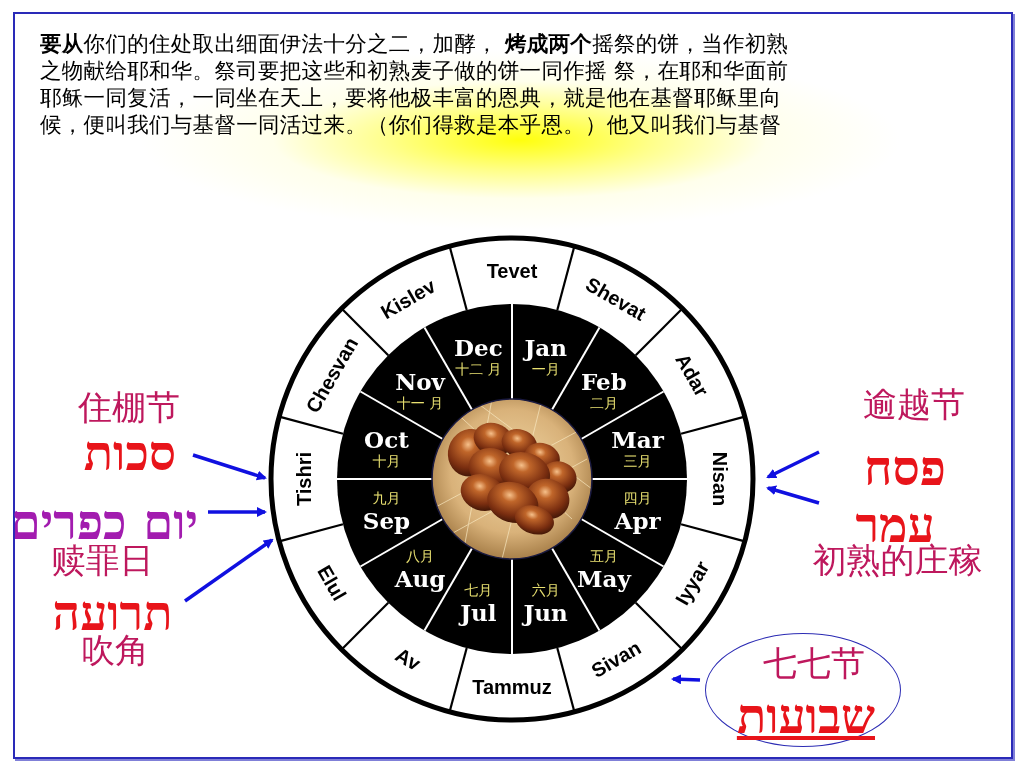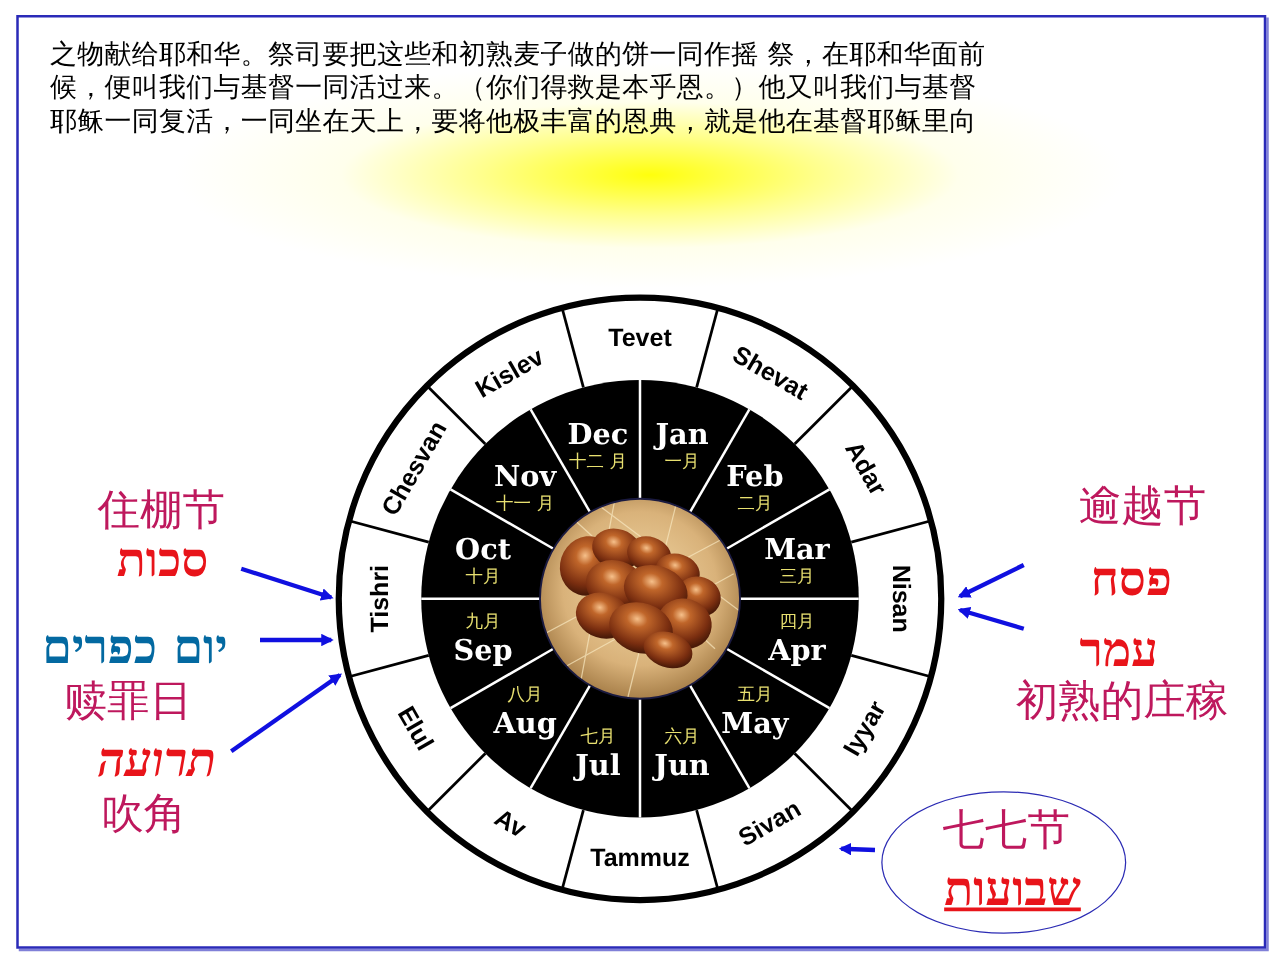--- a/index.html
+++ b/index.html
@@ -11,36 +11,37 @@
   .glow { position: absolute; left: 140px; top: 40px; width: 760px; height: 200px;
           background: radial-gradient(ellipse 50% 45% at 50% 50%, rgba(255,255,0,0.95) 0%, rgba(255,255,90,0.7) 35%, rgba(255,255,200,0.35) 65%, rgba(255,255,255,0) 100%);
           pointer-events: none; }
   .verse { position: absolute; left: 40px; top: 30px; width: 940px;
            font-size: 21.5px; line-height: 27px; color: #000; letter-spacing: 0.3px; }
   .verse .line { display: block; white-space: nowrap; }
   .verse b { font-weight: bold; }
   .wheel { position: absolute; left: 266px; top: 233px; width: 492px; height: 492px; }
   .lbl { position: absolute; text-align: center; white-space: nowrap; }
   .cn { font-size: 34px; color: #be185d; font-family: "DejaVu Serif", "Liberation Serif", serif; }
-  .he { font-size: 38px; font-weight: bold; color: #e8141a; font-family: "DejaVu Serif", "Liberation Serif", serif; direction: rtl; }
-  .he.orange { color: #0369a1; }
+  .he { font-size: 48px; font-weight: bold; color: #e8141a; font-family: "DejaVu Serif", "Liberation Serif", serif; direction: rtl; }
+  .he.orange { color: #a21caf; }
   .arrow { position: absolute; }
   .bubble { position: absolute; left: 705px; top: 633px; width: 196px; height: 114px;
             border: 1.5px solid #2c2cb4; border-radius: 50%; box-sizing: border-box; }
 </style>
 </head>
 <body>
 
 <div class="frame"></div>
 <div class="glow"></div>
 
 <div class="verse">
+  <span class="line"><b>要从</b><span>你们的住处取出细面伊法十分之二，加酵，</span> <b>烤成两个</b><span>摇祭的饼，当作初熟</span></span>
   <span class="line">之物献给耶和华。祭司要把这些和初熟麦子做的饼一同作摇 祭，在耶和华面前</span>
+  <span class="line">耶稣一同复活，一同坐在天上，要将他极丰富的恩典，就是他在基督耶稣里向</span>
   <span class="line">候，便叫我们与基督一同活过来。（你们得救是本乎恩。）他又叫我们与基督</span>
-  <span class="line">耶稣一同复活，一同坐在天上，要将他极丰富的恩典，就是他在基督耶稣里向</span>
 </div>
 
 <svg class="wheel" viewBox="-246 -246 492 492" xmlns="http://www.w3.org/2000/svg">
   <defs>
     <radialGradient id="breadBg" cx="50%" cy="45%" r="55%">
       <stop offset="0%" stop-color="#f2d9a6"></stop>
       <stop offset="70%" stop-color="#d9b27a"></stop>
       <stop offset="100%" stop-color="#a8804a"></stop>
     </radialGradient>
     <radialGradient id="bun" cx="40%" cy="35%" r="65%">
@@ -150,30 +151,30 @@
       <ellipse cx="34" cy="32" rx="20" ry="14" fill="url(#bun)"></ellipse>
     </g>
   </g>
   <circle cx="0" cy="0" r="80" fill="none" stroke="#1a1a40" stroke-width="1.5"></circle>
 </svg>
 
 <div class="lbl cn" style="left:64px; top:385px; width:130px;">住棚节</div>
 <div class="lbl he" style="left:70px; top:425px; width:120px;">סכות</div>
 <div class="lbl he orange" style="left:18px; top:494px; width:180px;">יום כפרים</div>
 <div class="lbl cn" style="left:40px; top:538px; width:125px;">赎罪日</div>
-<div class="lbl he" style="left:63px; top:585px; width:125px;font-style:italic;">תרועה</div>
+<div class="lbl he" style="left:50px; top:585px; width:125px;">תרועה</div>
 <div class="lbl cn" style="left:60px; top:628px; width:110px;">吹角</div>
 
 <div class="lbl cn" style="left:835px; top:382px; width:130px;text-align:right;">逾越节</div>
 <div class="lbl he" style="left:845px; top:420px; width:120px;margin-top:20px;">פסח</div>
 <div class="lbl he" style="left:840px; top:497px; width:110px;">עמר</div>
 <div class="lbl cn" style="left:795px; top:538px; width:205px;">初熟的庄稼</div>
 
 <div class="bubble"></div>
-<div class="lbl cn" style="left:745px; top:641px; width:120px;">七七节</div>
+<div class="lbl cn" style="left:745px; top:641px; width:120px;text-align:right;">七七节</div>
 <div class="lbl he" style="left:745px; top:688px; width:130px;text-decoration:underline;">שבועות</div>
 
 <svg class="arrow" style="left:0; top:0;" width="1024" height="773" viewBox="0 0 1024 773">
   <defs>
     <marker id="ah" markerWidth="10" markerHeight="10" refX="8" refY="5" orient="auto" markerUnits="userSpaceOnUse">
       <path d="M0,0 L10,5 L0,10 Z" fill="#1010e0"></path>
     </marker>
   </defs>
   <g stroke="#1010e0" stroke-width="3.5" fill="none">
     <line x1="193" y1="455" x2="265" y2="478" marker-end="url(#ah)"></line>

